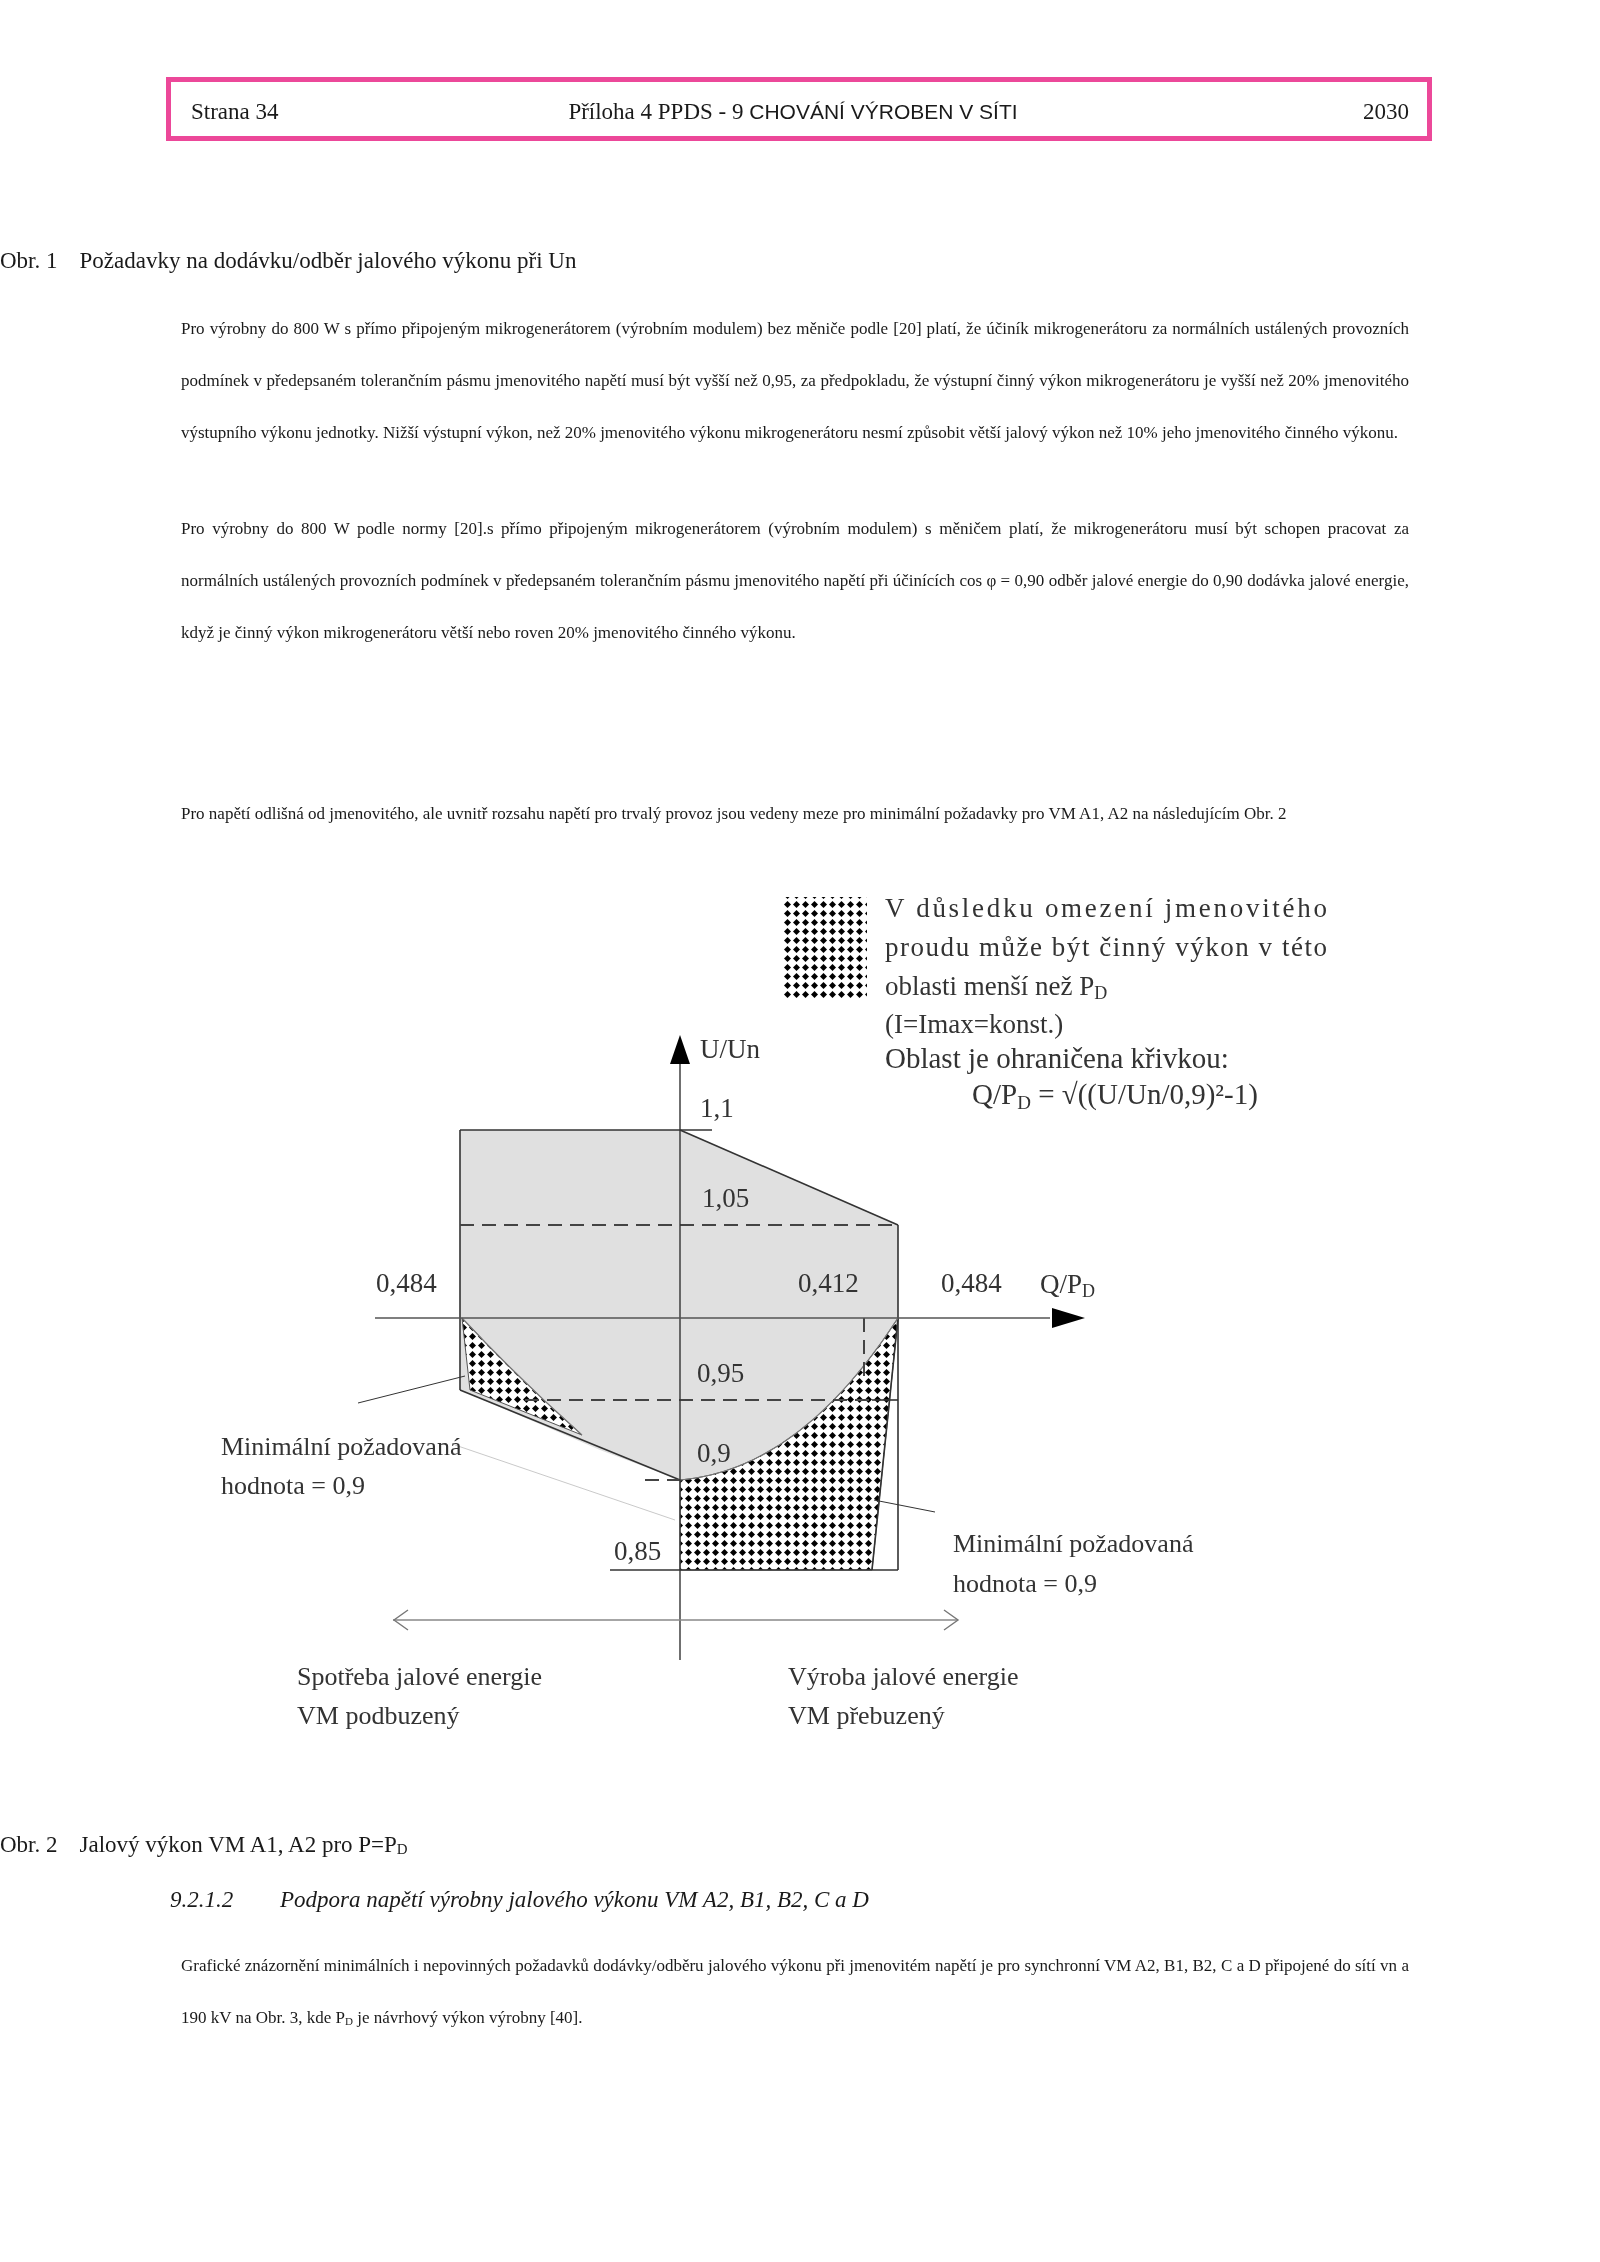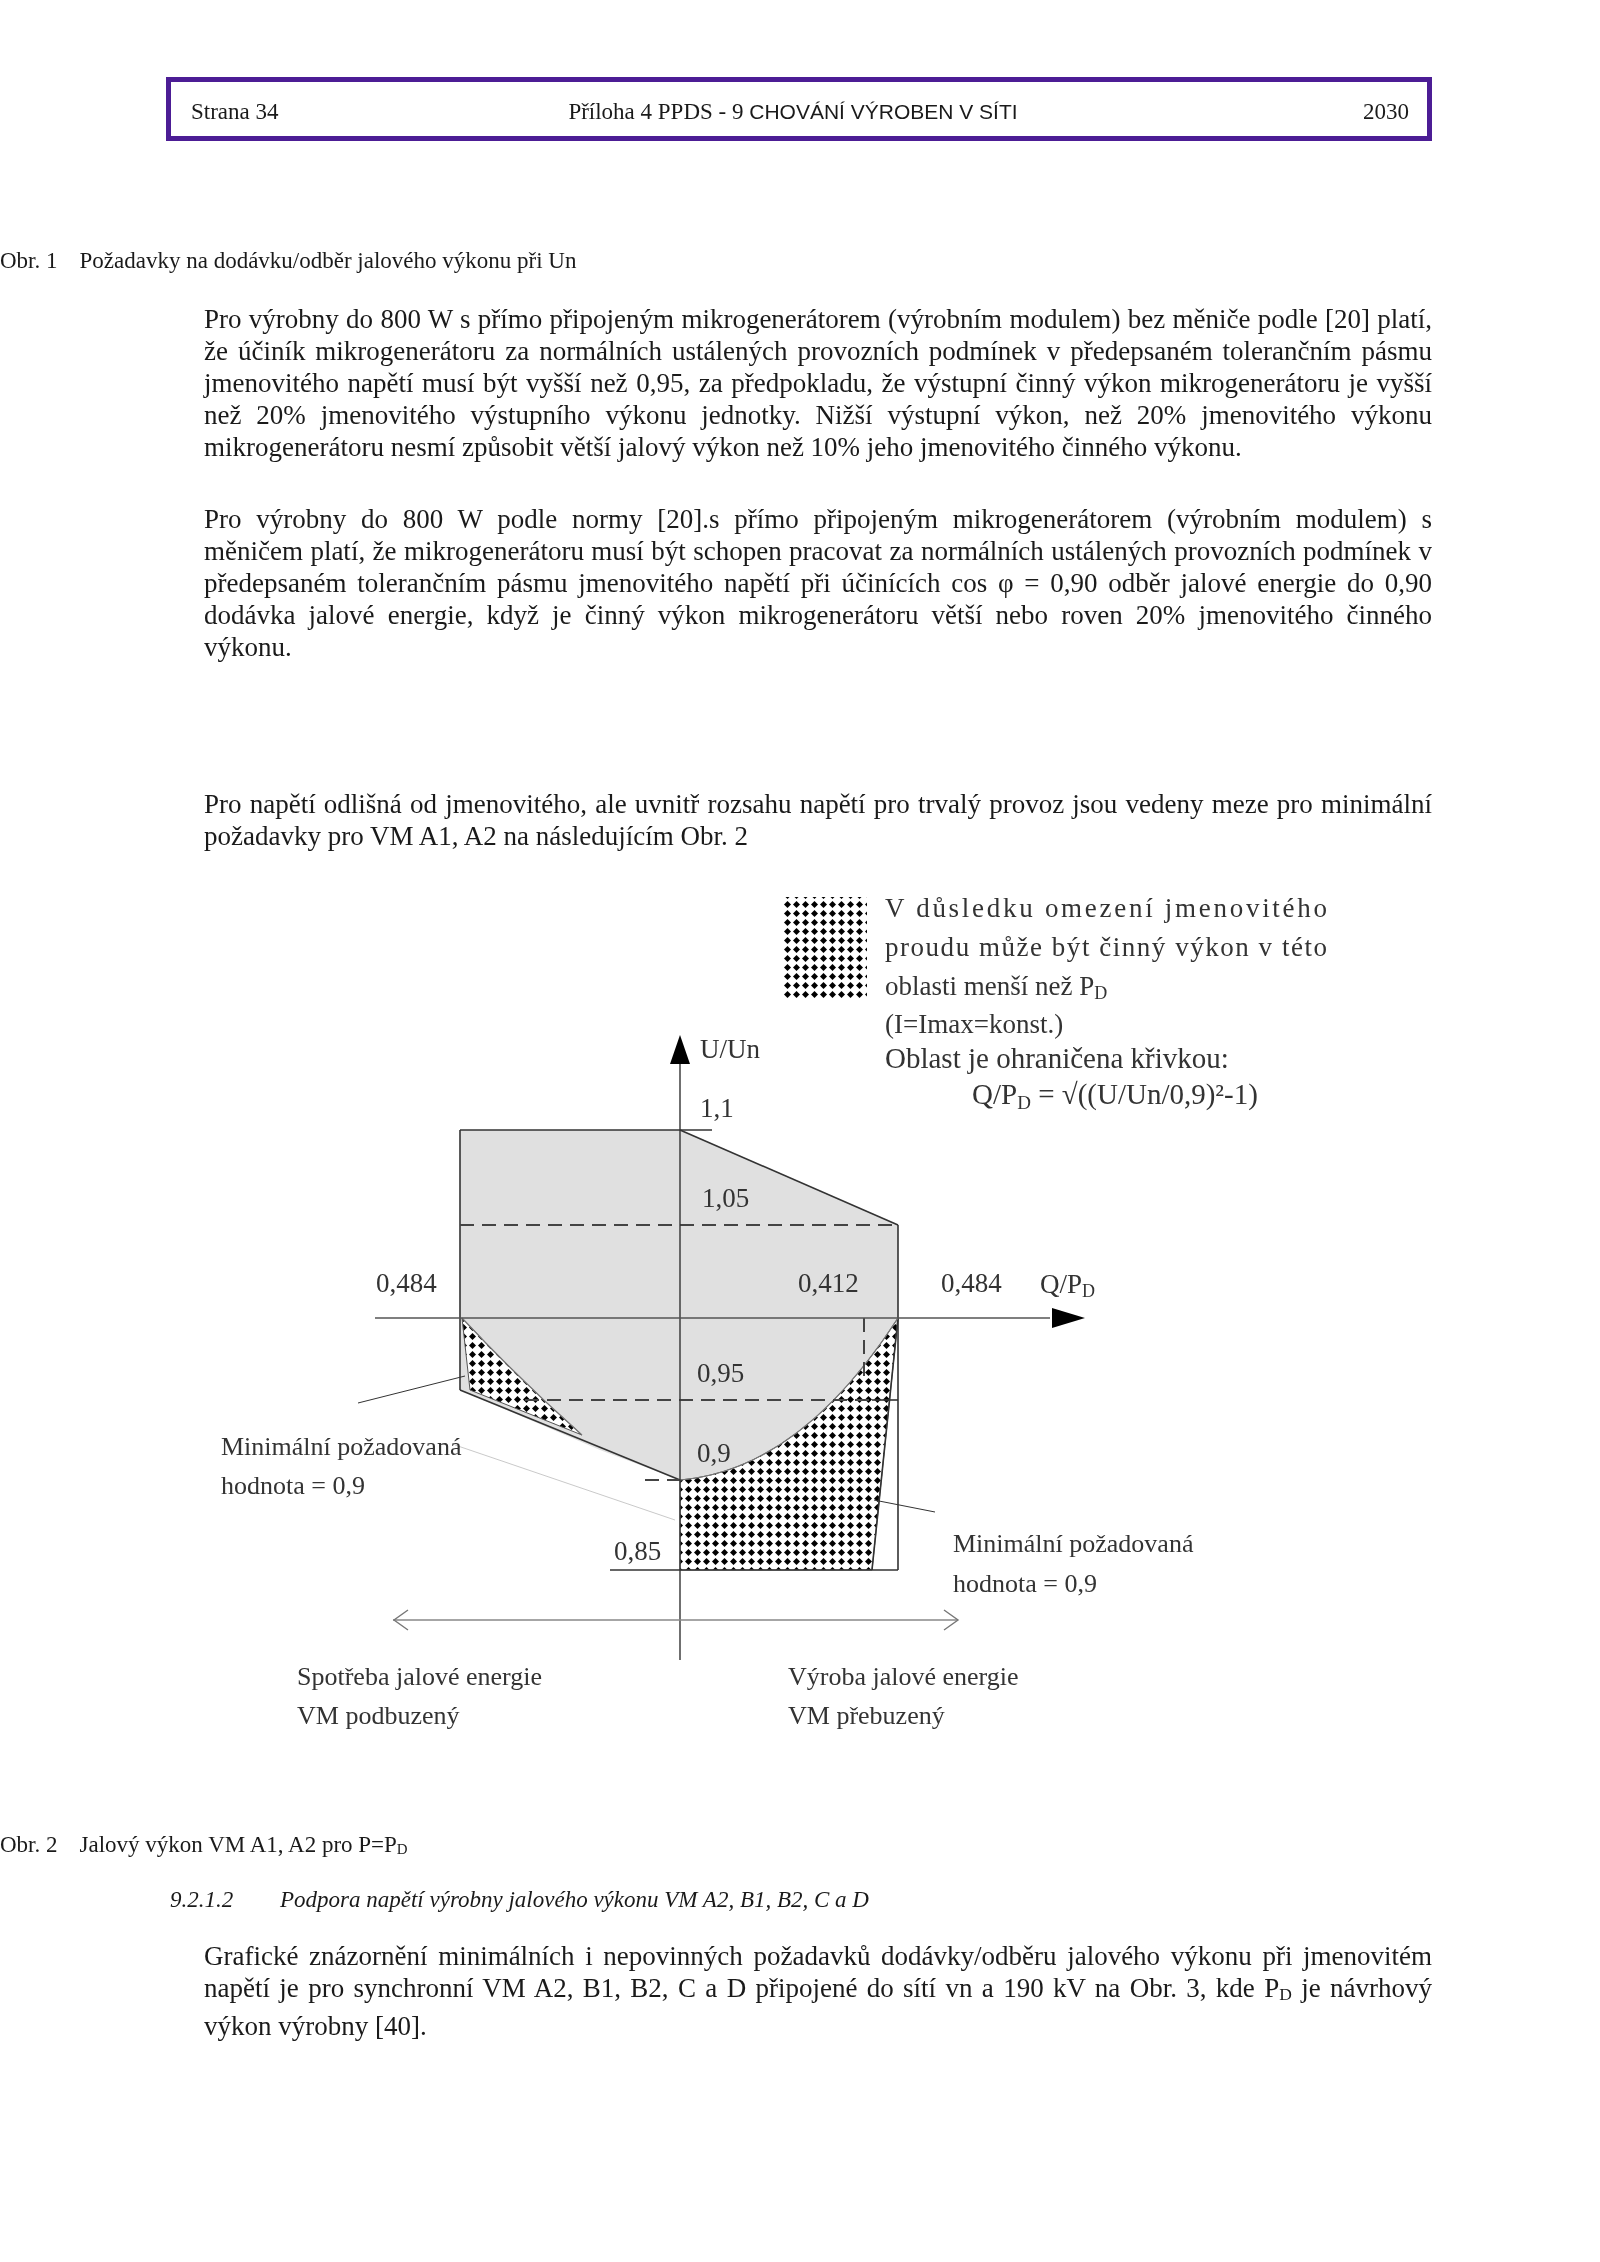--- a/index.html
+++ b/index.html
@@ -1,27 +1,27 @@
 <!DOCTYPE html>
 <html><head>
 <meta charset="utf-8">
 <style>
   html, body { margin: 0; padding: 0; background: #ffffff; }
   body { width: 1600px; height: 2262px; position: relative; overflow: hidden;
          font-family: "Liberation Serif", "DejaVu Serif", serif; color: #1a1a1a; }
   .header-box { position: absolute; left: 166px; top: 77px; width: 1266px; height: 64px;
-                border: 5px solid #4c1d95; box-sizing: border-box; }
+                border: 5px solid #ec4899; box-sizing: border-box; }
   .header-box .h { position: absolute; top: 17px; font-size: 23px; }
   .h-left { left: 20px; }
   .h-center { left: 0; right: 12px; text-align: center; }
   .h-right { right: 18px; }
   .h-sans { font-family: "Liberation Sans", "DejaVu Sans", sans-serif; font-size: 21px; }
   .caption { position: absolute; left: 0; right: 0; text-align: left; font-size: 23px; }
   .caption .num { margin-right: 22px; }
-  .para { position: absolute; left: 204px; width: 1228px; font-size: 27px; line-height: 32px;
+  .para { position: absolute; left: 181px; width: 1228px; font-size: 17px; line-height: 52px;
           text-align: justify; margin: 0; }
   .para.last-left { text-align-last: left; }
   .heading { position: absolute; left: 170px; top: 1887px; font-size: 23px; font-style: italic; }
   .heading .hnum { display: inline-block; width: 110px; }
   svg text { font-family: "Liberation Serif", "DejaVu Serif", serif; }
   sub { font-size: 0.65em; vertical-align: -0.15em; }
 </style>
 </head>
 <body>
 

